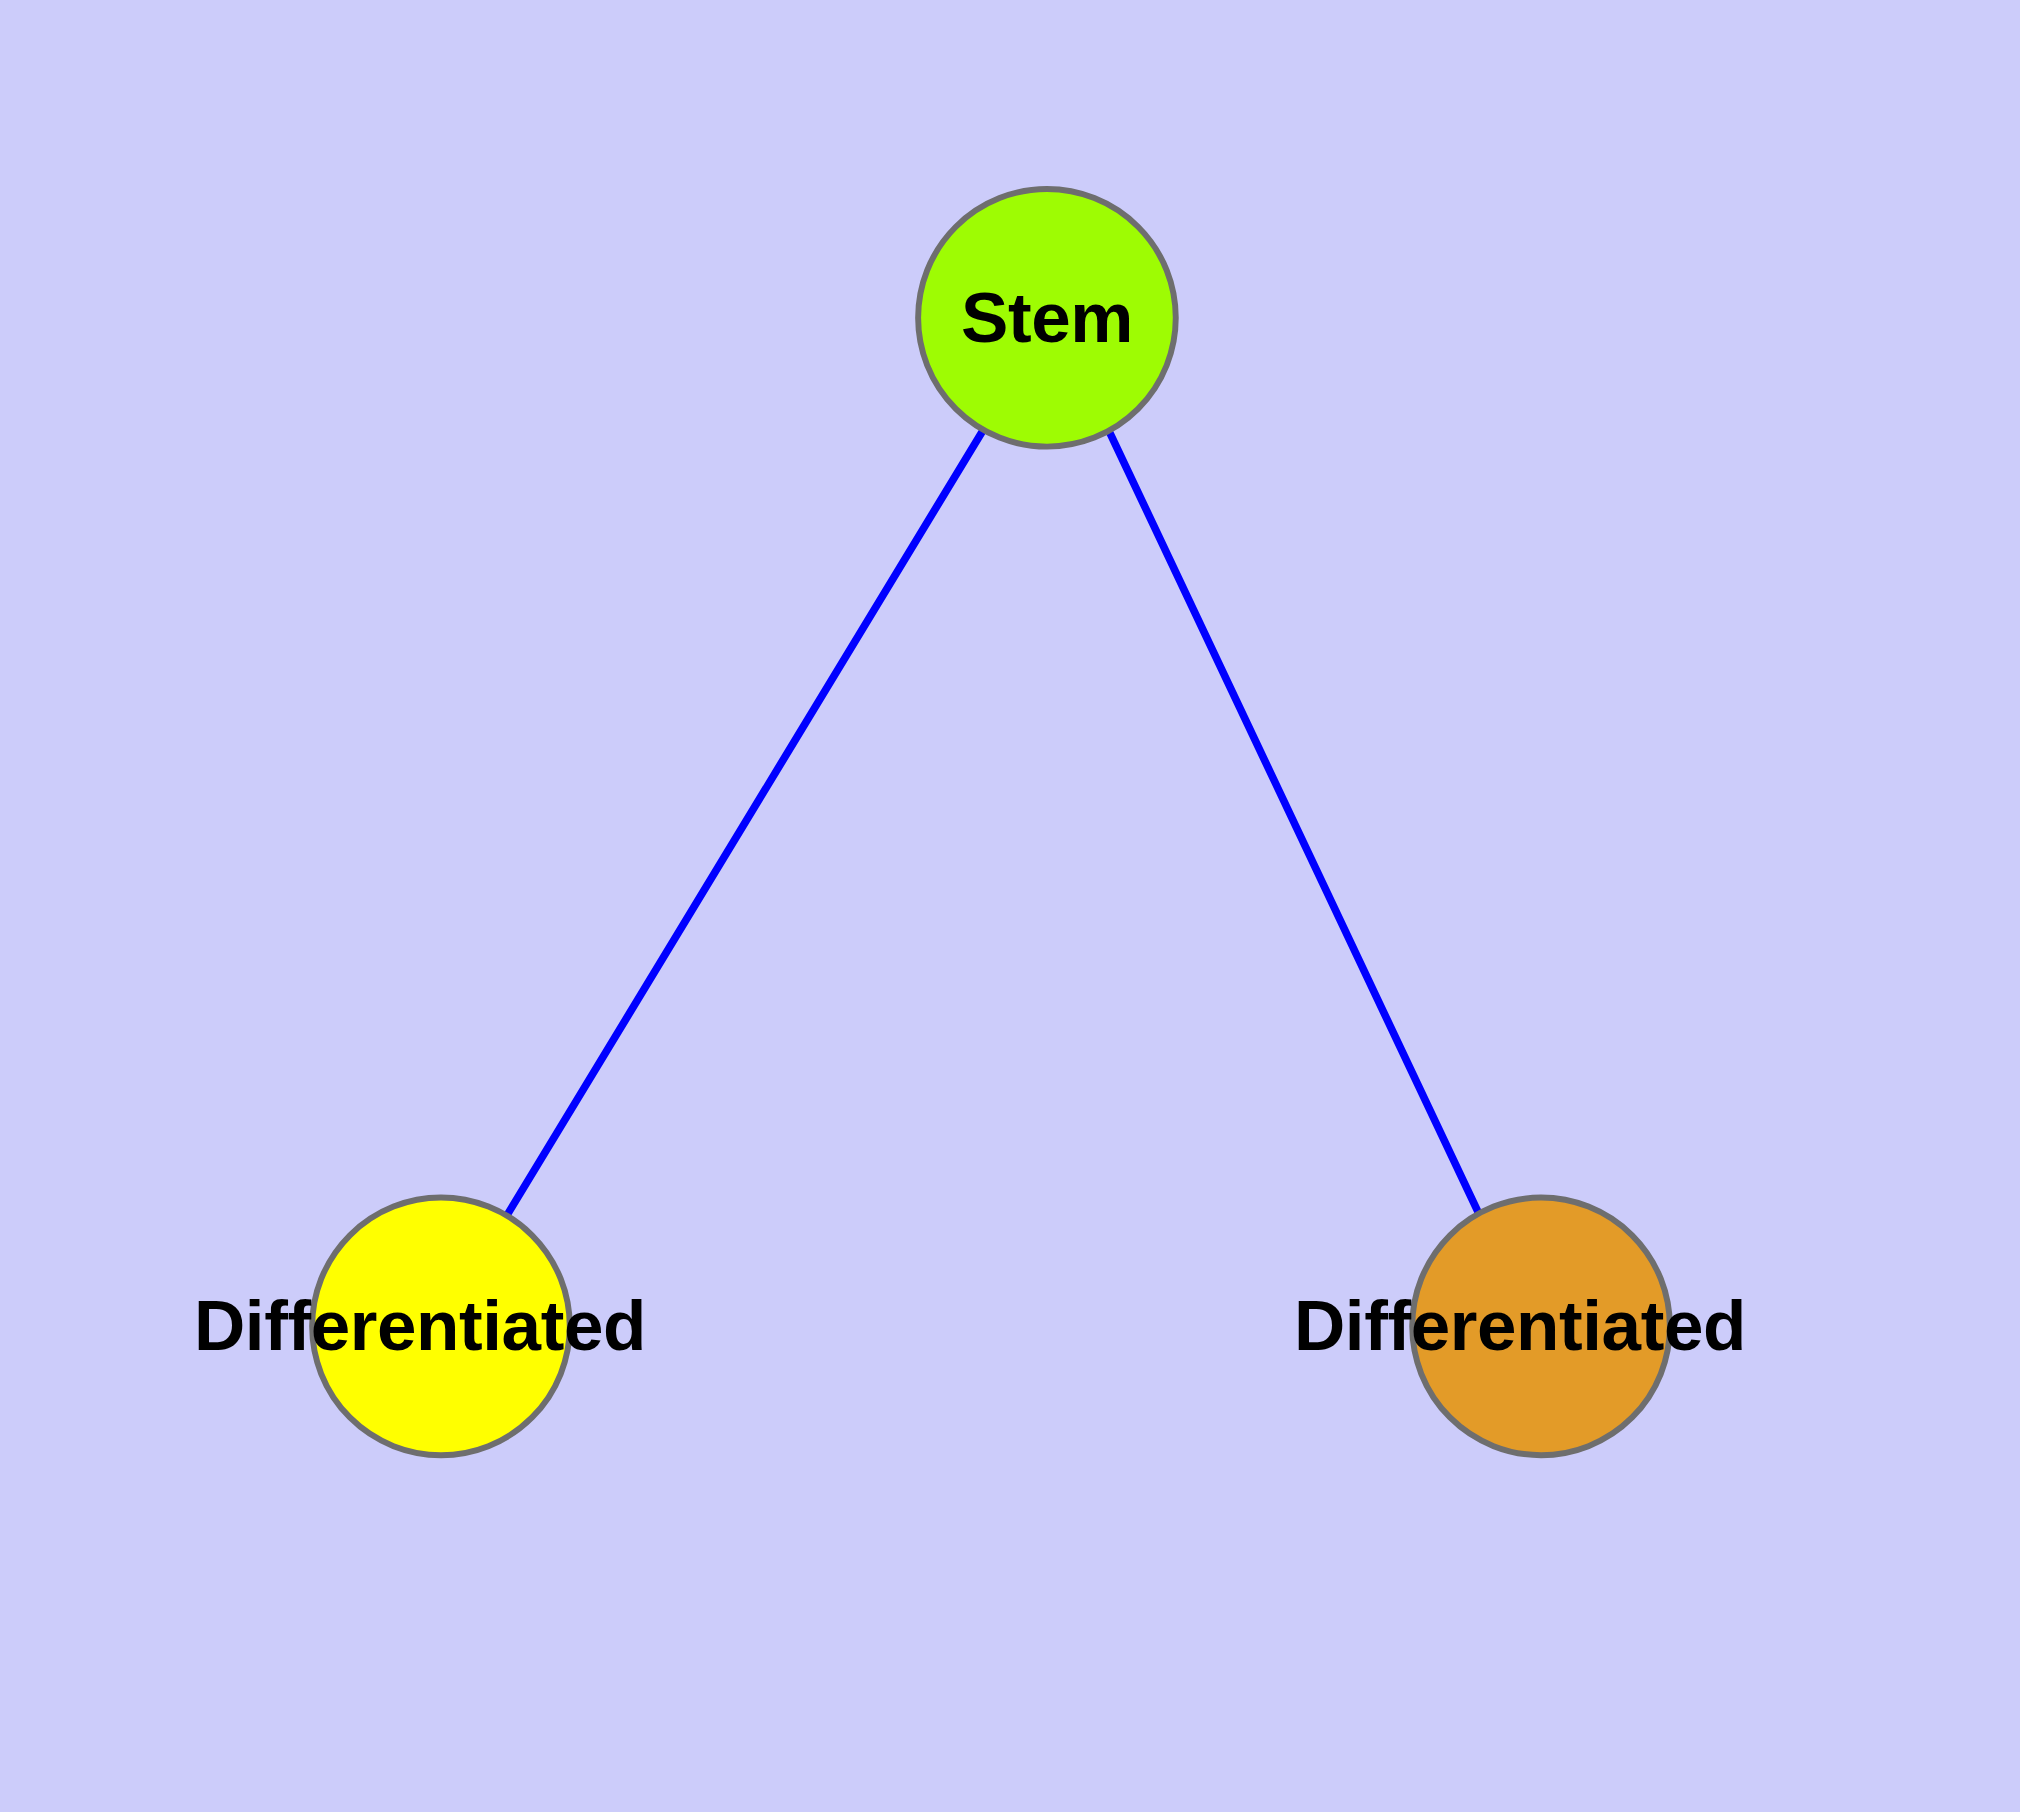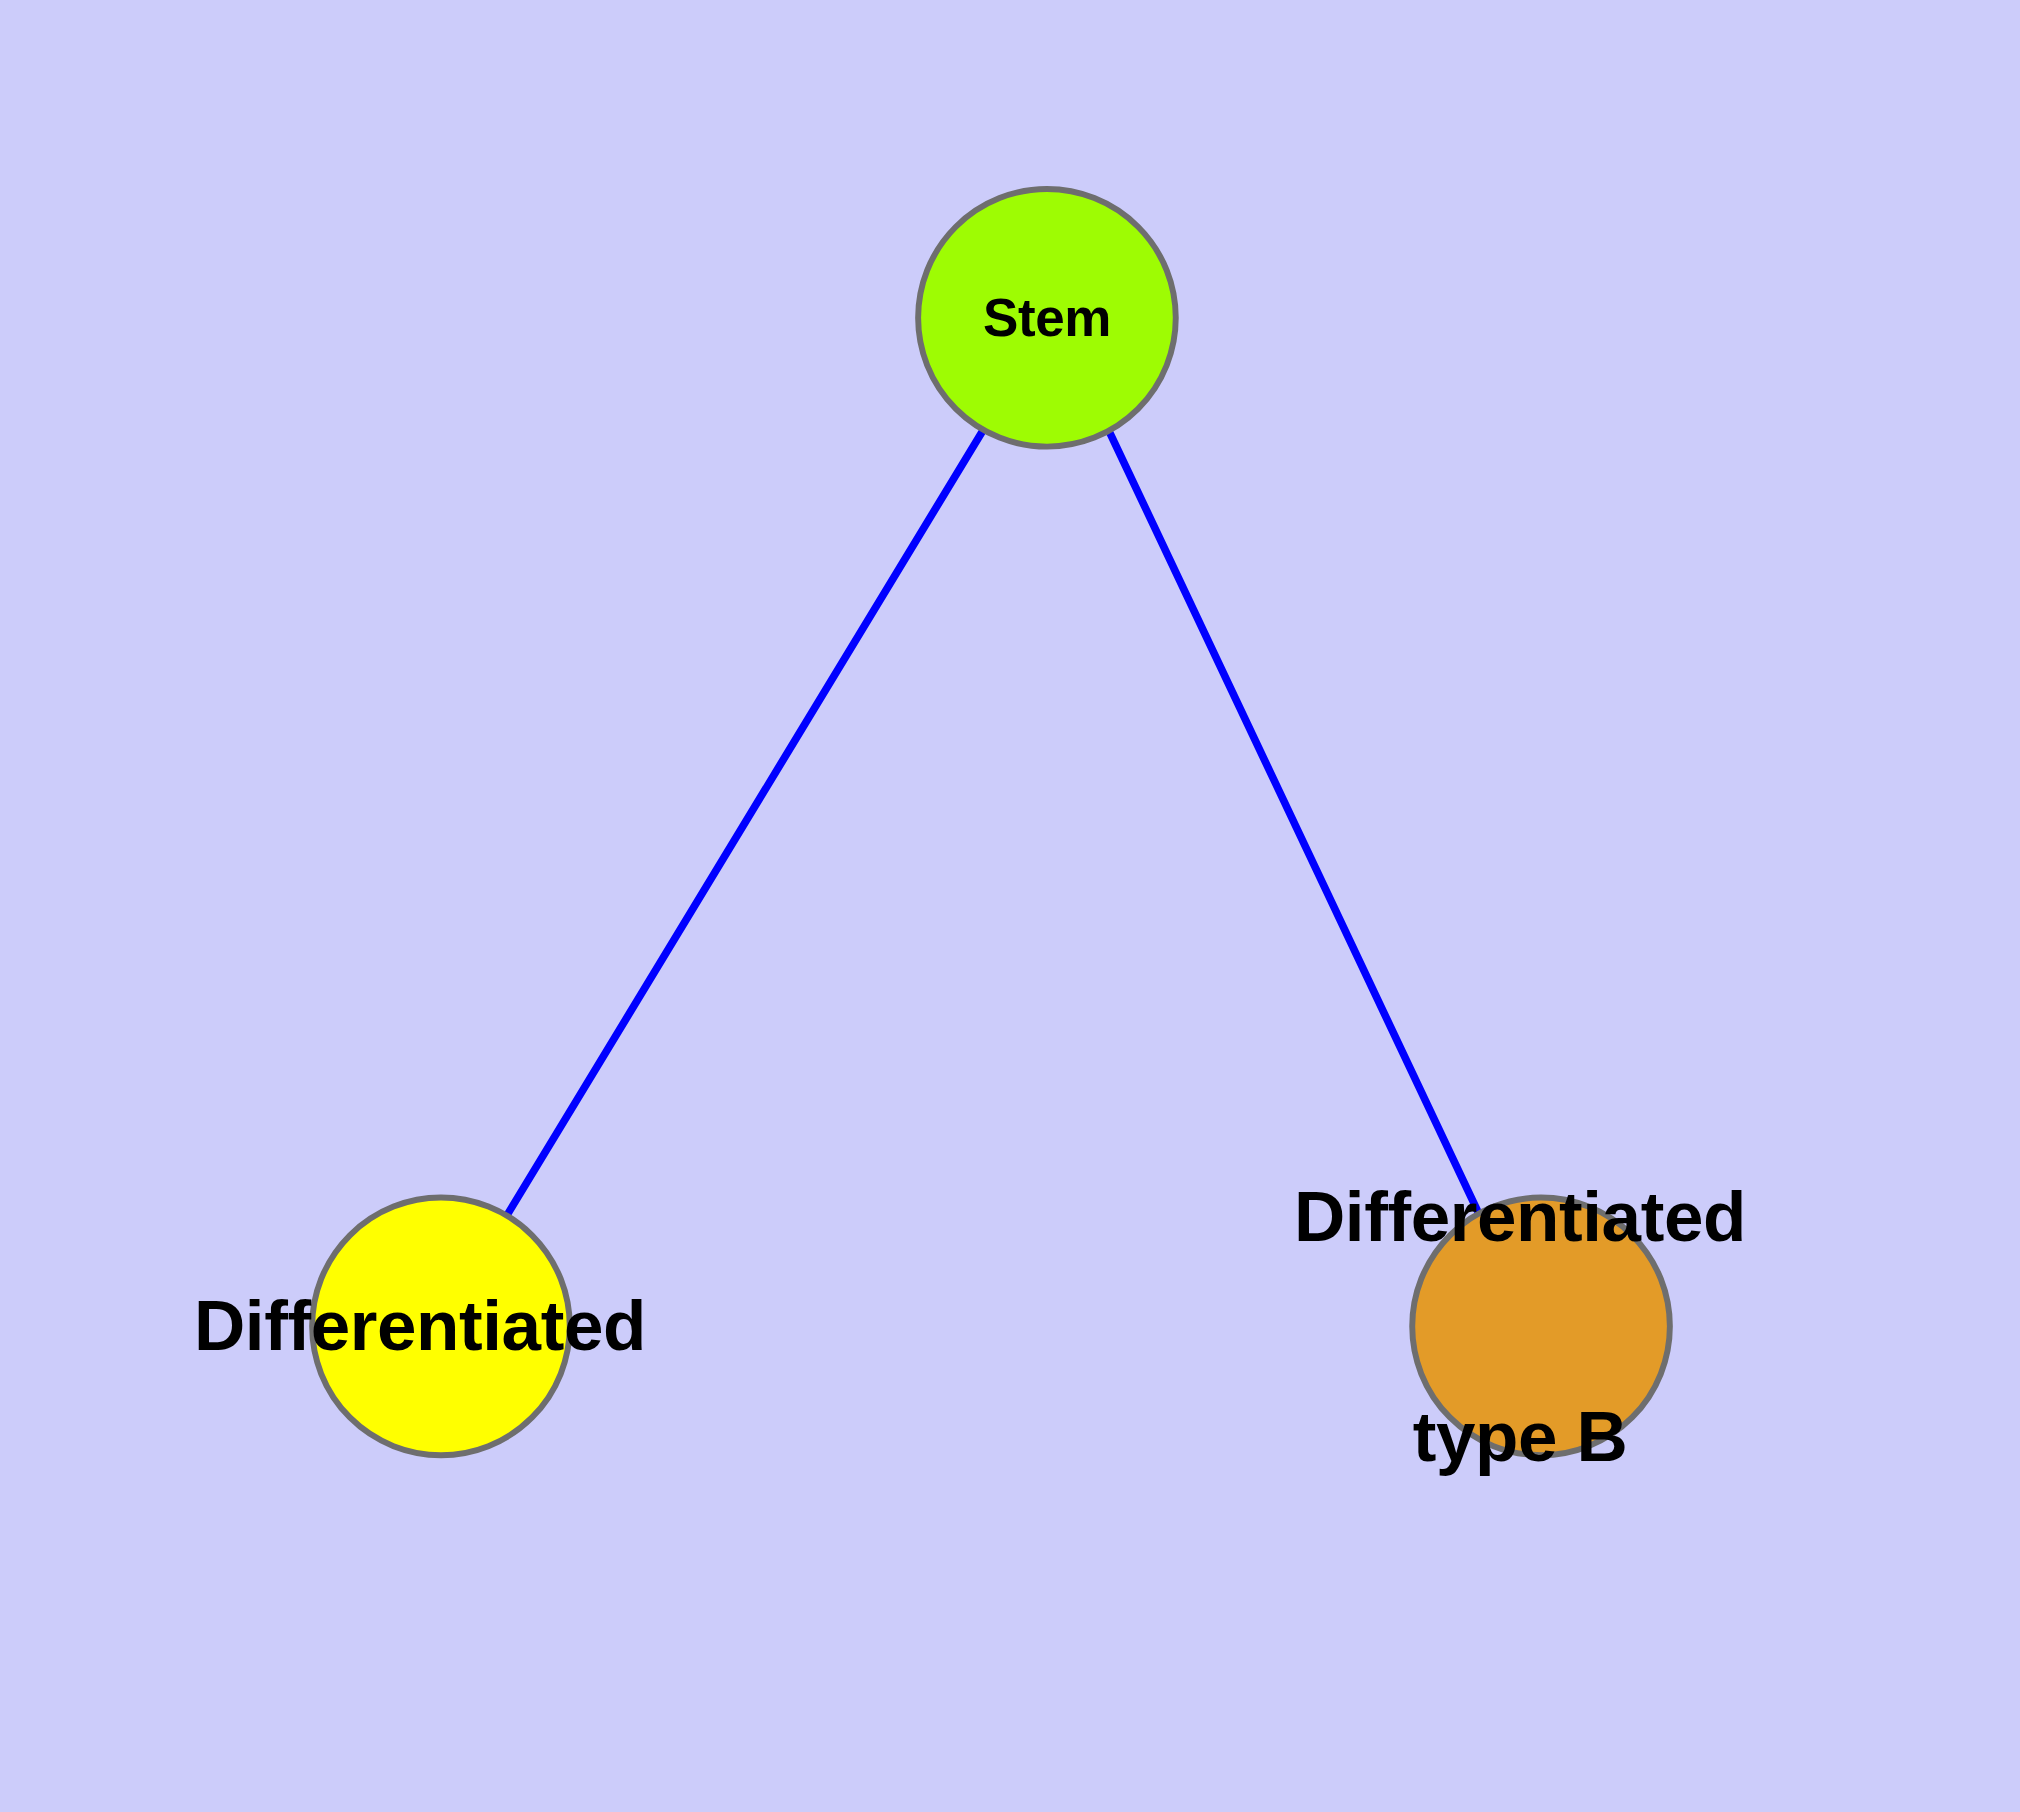--- a/index.html
+++ b/index.html
@@ -54,27 +54,26 @@
       <line id="edge-1" stroke-linecap="round" x1="1308" y1="508" x2="1746" y2="1435" stroke="#0000ff" stroke-width="9"></line>
     </g>
 
     <g>
       <circle id="node-0" cx="1235" cy="375" r="152" fill="#9efc03" stroke="#6e6e6e" stroke-width="7"></circle>
       <circle id="node-1" cx="520" cy="1565" r="152" fill="#ffff00" stroke="#6e6e6e" stroke-width="7"></circle>
       <circle id="node-2" cx="1818" cy="1565" r="152" fill="#e39b28" stroke="#6e6e6e" stroke-width="7"></circle>
     </g>
   </svg>
 
-  <div class="node-label" id="label-0" style="left: 1047px; top: 318px; font-size: 53px; color: rgb(0, 0, 0);">
+  <div class="node-label" id="label-0" style="left: 1047px; top: 318px; font-size: 71px; color: rgb(0, 0, 0);">
     <div>Stem</div>
   </div>
 
   <div class="node-label" id="label-1" style="left: 420px; top: 1326px; font-size: 71px; color: rgb(0, 0, 0);">
     <div>Differentiated</div>
   </div>
 
   <div class="node-label" id="label-2" style="left: 1520px; top: 1326px; font-size: 71px; color: rgb(0, 0, 0);">
     <div>Differentiated</div>
-    <div>type B</div>
   </div>
 
 </div>
 
 
 </body></html>

